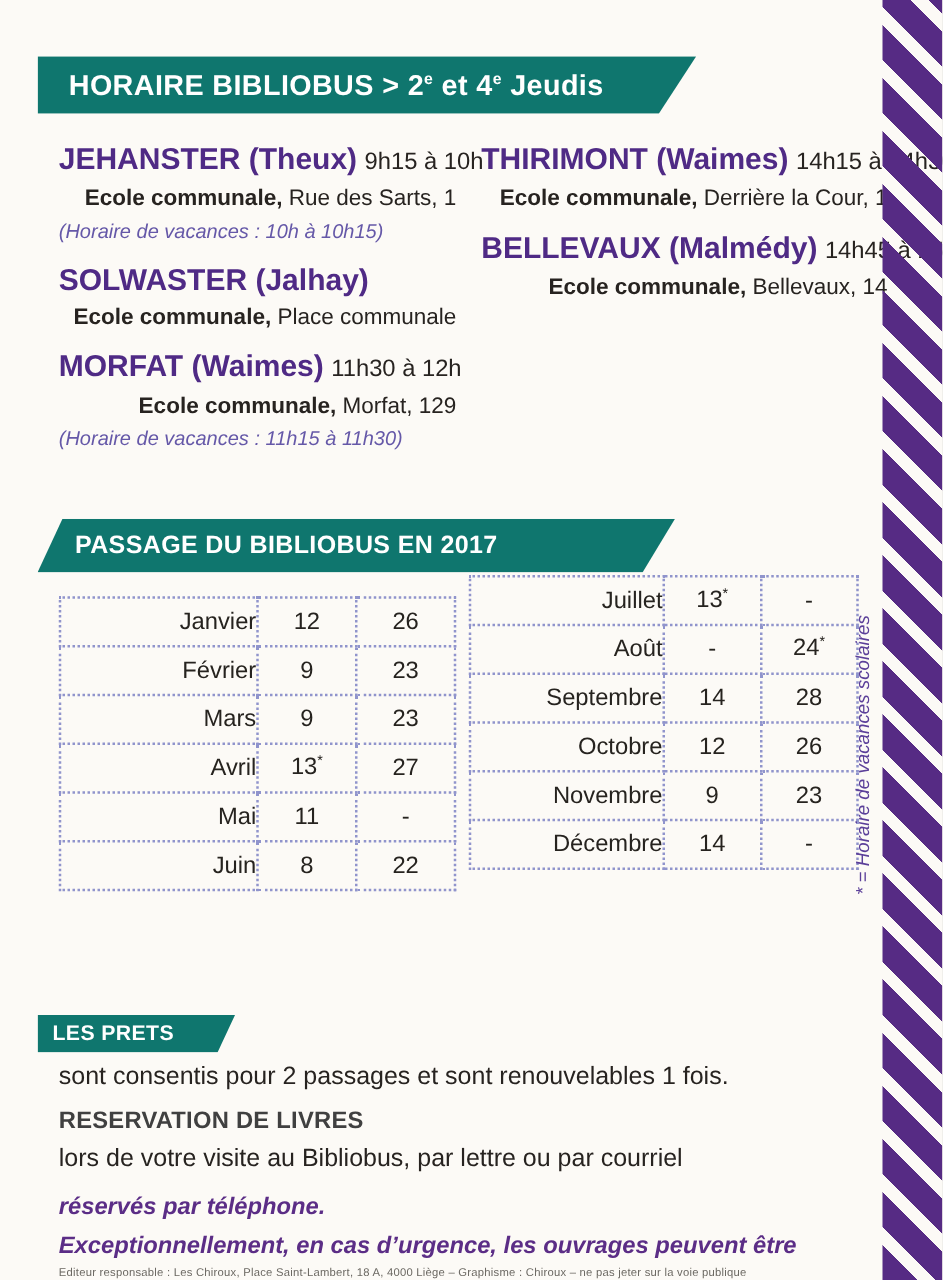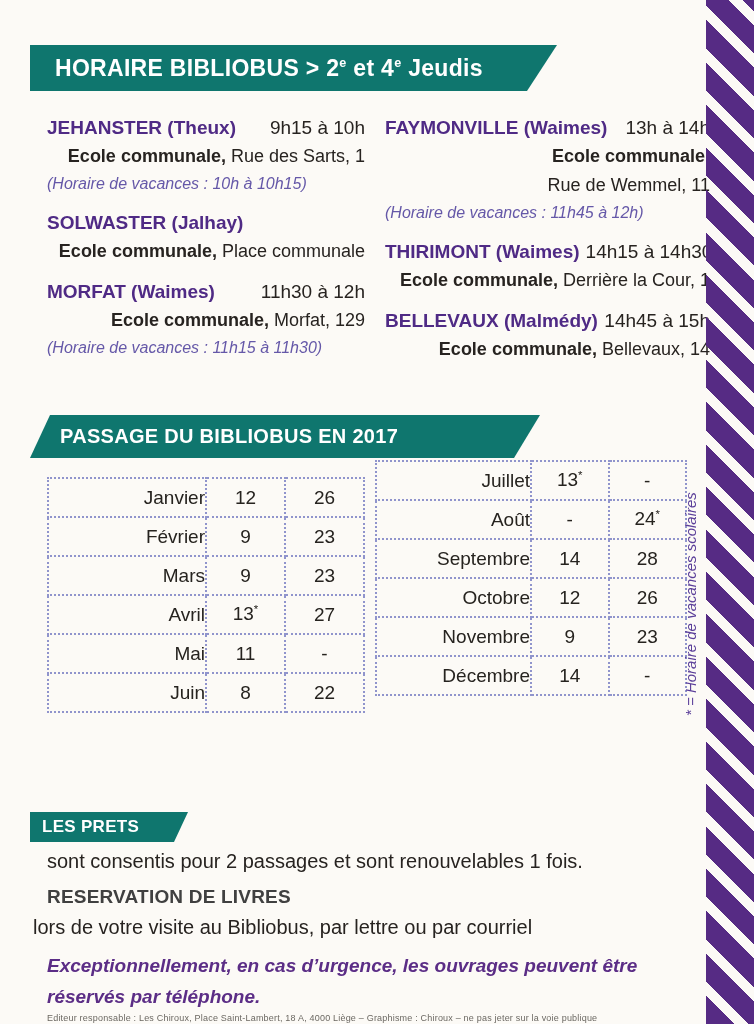--- a/index.html
+++ b/index.html
@@ -39,21 +39,21 @@
     clip-path:polygon(0 0, 100% 0, calc(100% - 14px) 100%, 0 100%);
   }
   .sup-e { font-size:.55em; vertical-align:super; }
 
   
   .sched-col { position:absolute; top:113px; }
   .sched-col.left  { left:47px;  width:318px; }
   .sched-col.right { left:385px; width:325px; }
   .entry { margin-bottom:11px; }
   .entry-head { display:flex; justify-content:space-between; align-items:baseline; line-height:29px; }
-  .loc-name { color:#4f2a85; font-weight:bold; font-size:19px; white-space:nowrap; }
+  .loc-name { color:#4f2a85; font-weight:bold; font-size:24px; white-space:nowrap; }
   .loc-time { font-size:19px; color:#272320; white-space:nowrap; padding-left:6px; }
   .loc-place { font-size:18px; line-height:29px; white-space:nowrap;text-align:right; }
   .loc-place b { font-weight:bold; }
   .vac-note { color:#6558a8; font-style:italic; font-size:16px; line-height:26px; white-space:nowrap; }
 
   
   .cal-table { position:absolute; border-collapse:collapse; table-layout:fixed; }
   .cal-table.left  { left:47px;  top:477px; width:318px; }
   .cal-table.right { left:375px; top:460px; width:312px; }
   .cal-table td {
@@ -75,21 +75,21 @@
 
   
   .chevron-strip {
     position:absolute; right:0; top:0; width:48px; height:1024px;
     background:repeating-linear-gradient(45deg, #562b84 0 20px, rgba(0,0,0,0) 20px 30px);
   }
 
   
   .line1 { position:absolute; left:47px; top:850px; font-size:20px; }
   .reservation-title { position:absolute; left:47px; top:886px; font-size:19px; font-weight:bold; color:#404040; letter-spacing:.2px; }
-  .line2 { position:absolute; left:33px; top:916px; font-size:20px; }
+  .line2 { position:absolute; left:47px; top:916px; font-size:20px; }
   .exception { position:absolute; left:47px; top:950px; font-size:19px; font-weight:bold; font-style:italic; color:#5b2d86; line-height:31px; }
   .exception span { display:block; }
 
   
   .footer {
     position:absolute; left:47px; top:1013px;
     font-size:9px; color:#6b6862; white-space:nowrap; letter-spacing:.2px;
   }
 </style>
 </head>
@@ -120,29 +120,20 @@
       <div class="entry-head">
         <span class="loc-name">MORFAT (Waimes)</span>
         <span class="loc-time">11h30 à 12h</span>
       </div>
       <div class="loc-place"><b>Ecole communale,</b><span> Morfat, 129</span></div>
       <div class="vac-note">(Horaire de vacances : 11h15 à 11h30)</div>
     </div>
   </div>
 
   <div class="sched-col right">
-    <div class="entry">
-      <div class="entry-head">
-        <span class="loc-name">FAYMONVILLE (Waimes)</span>
-        <span class="loc-time">13h à 14h</span>
-      </div>
-      <div class="loc-place"><b>Ecole communale,</b><span></span></div>
-      <div class="loc-place">Rue de Wemmel, 11</div>
-      <div class="vac-note">(Horaire de vacances : 11h45 à 12h)</div>
-    </div>
     <div class="entry">
       <div class="entry-head">
         <span class="loc-name">THIRIMONT (Waimes)</span>
         <span class="loc-time">14h15 à 14h30</span>
       </div>
       <div class="loc-place"><b>Ecole communale,</b><span> Derrière la Cour, 1</span></div>
     </div>
     <div class="entry">
       <div class="entry-head">
         <span class="loc-name">BELLEVAUX (Malmédy)</span>
@@ -228,21 +219,21 @@
 
   <div class="side-note">* = Horaire de vacances scolaires</div>
 
   <div class="banner banner-prets">
     <span>LES PRETS</span>
   </div>
   <div class="line1">sont consentis pour 2 passages et sont renouvelables 1 fois.</div>
   <div class="reservation-title">RESERVATION DE LIVRES</div>
   <div class="line2">lors de votre visite au Bibliobus, par lettre ou par courriel</div>
   <div class="exception">
+    <span>réservés par téléphone.</span>
     <span>Exceptionnellement, en cas d’urgence, les ouvrages peuvent être</span>
-    <span>réservés par téléphone.</span>
   </div>
 
   <div class="footer">Editeur responsable : Les Chiroux, Place Saint-Lambert, 18 A, 4000 Liège – Graphisme : Chiroux – ne pas jeter sur la voie publique</div>
 
   <div class="chevron-strip"></div>
 
 </div>
 
 </body></html>

